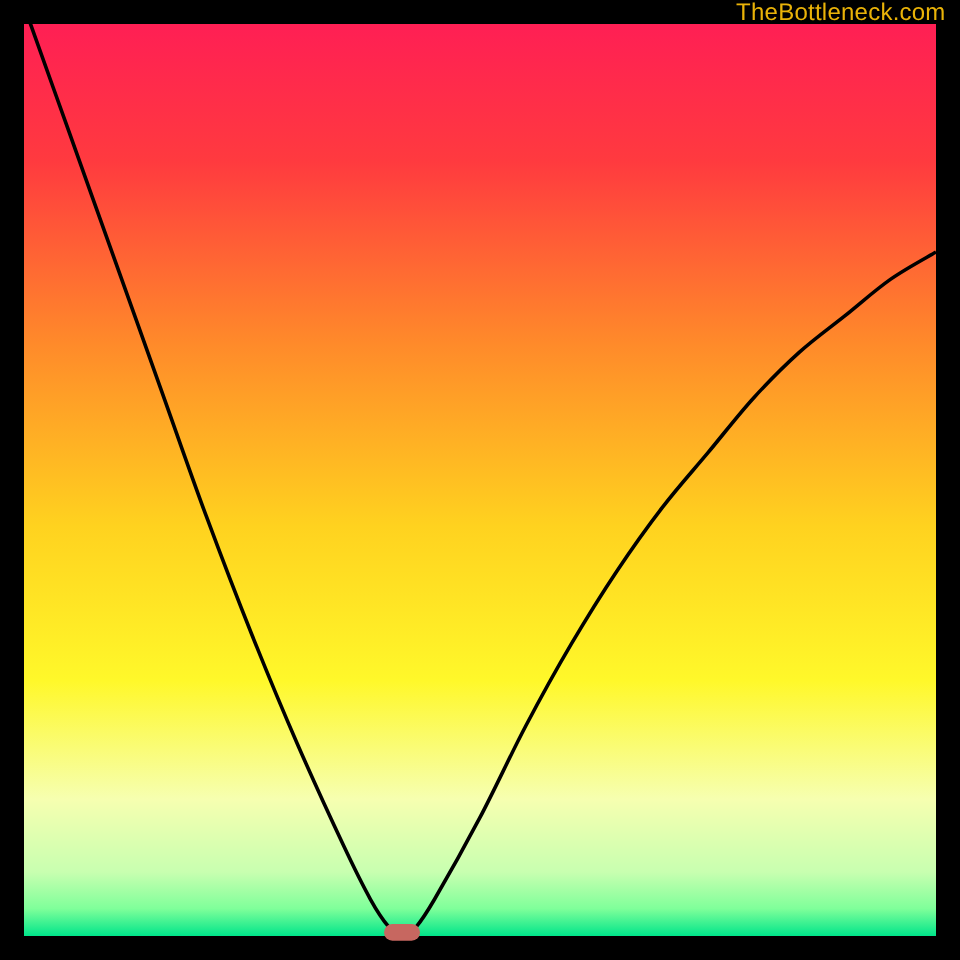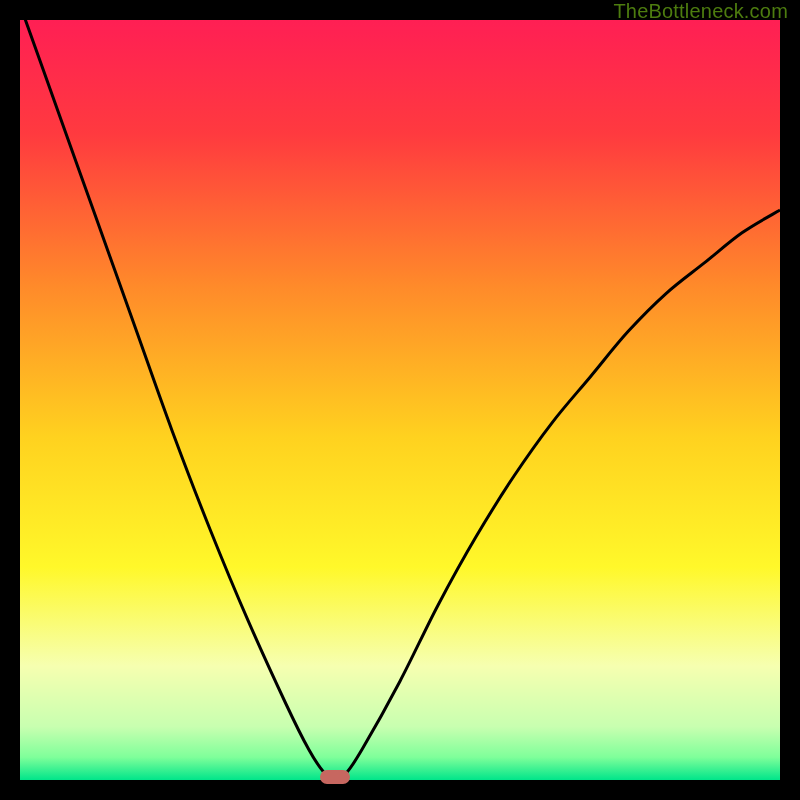--- a/index.html
+++ b/index.html
@@ -34,21 +34,21 @@
     position: absolute;
     left: 0;
     top: 0;
     width: 100%;
     height: 100%;
   }
   .watermark {
     position: absolute;
     top: 0;
     right: 12px;
-    color: #4d7c0f;
+    color: #eab308;
     font-size: 20px;
     font-weight: 500;
     letter-spacing: 0.2px;
   }
   .marker {
     position: absolute;
     width: 30px;
     height: 14px;
     background: #c76760;
     border-radius: 7px;

